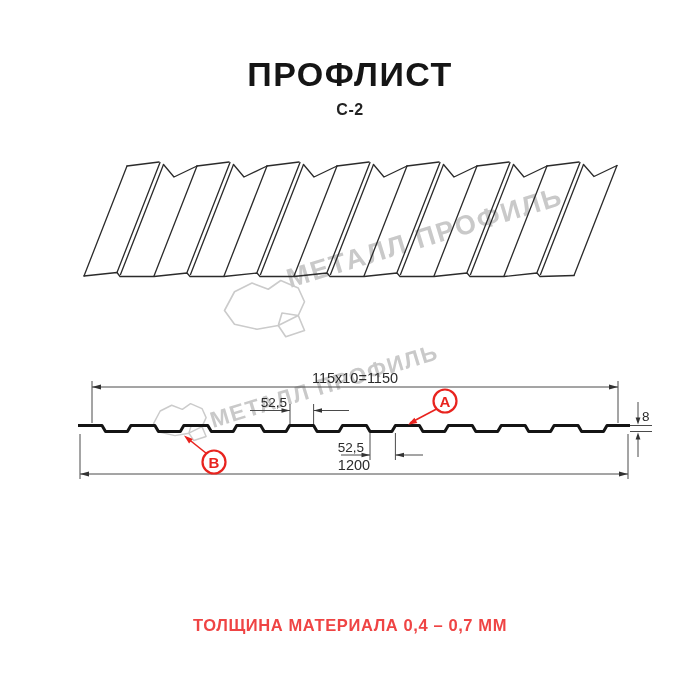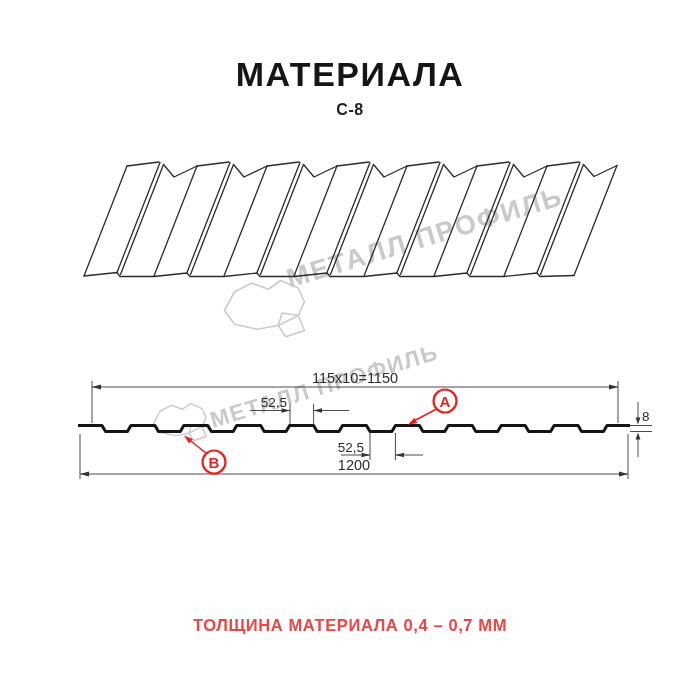--- a/index.html
+++ b/index.html
@@ -21,22 +21,22 @@
   }
   svg{position:absolute;left:0;top:140px;}
   .dim-text{font-family:"Liberation Sans",sans-serif;font-size:14.5px;fill:#2b2b2b;}
   .dim-text-small{font-family:"Liberation Sans",sans-serif;font-size:13.5px;fill:#2b2b2b;}
   .callout-letter{font-family:"Liberation Sans",sans-serif;font-size:15px;font-weight:700;}
   .wm-text{font-family:"Liberation Sans",sans-serif;font-weight:700;}
 </style>
 </head>
 <body>
 
-<div class="page-title">МАТЕРИАЛА</div>
-<div class="page-subtitle">С-8</div>
+<div class="page-title">ПРОФЛИСТ</div>
+<div class="page-subtitle">С-2</div>
 
 <svg width="700" height="370" viewBox="0 0 700 370">
 
   <g>
     <g transform="translate(222,138) scale(1.25)">
       <path d="M2,26 L10,11 L24,4 L37,9 L47,2 L61,8 L66,19 L61,30 L48,28 L45,38 L28,41 L10,37 Z M45,38 L61,30 L66,42 L51,47 Z" fill="none" stroke="#cbcbcb" stroke-width="1.3" stroke-linejoin="round"></path>
     </g>
     <text class="wm-text" transform="translate(290,148) rotate(-17)" font-size="27" letter-spacing="2" fill="#c9c9c9">МЕТАЛЛ ПРОФИЛЬ</text>
   </g>
 

